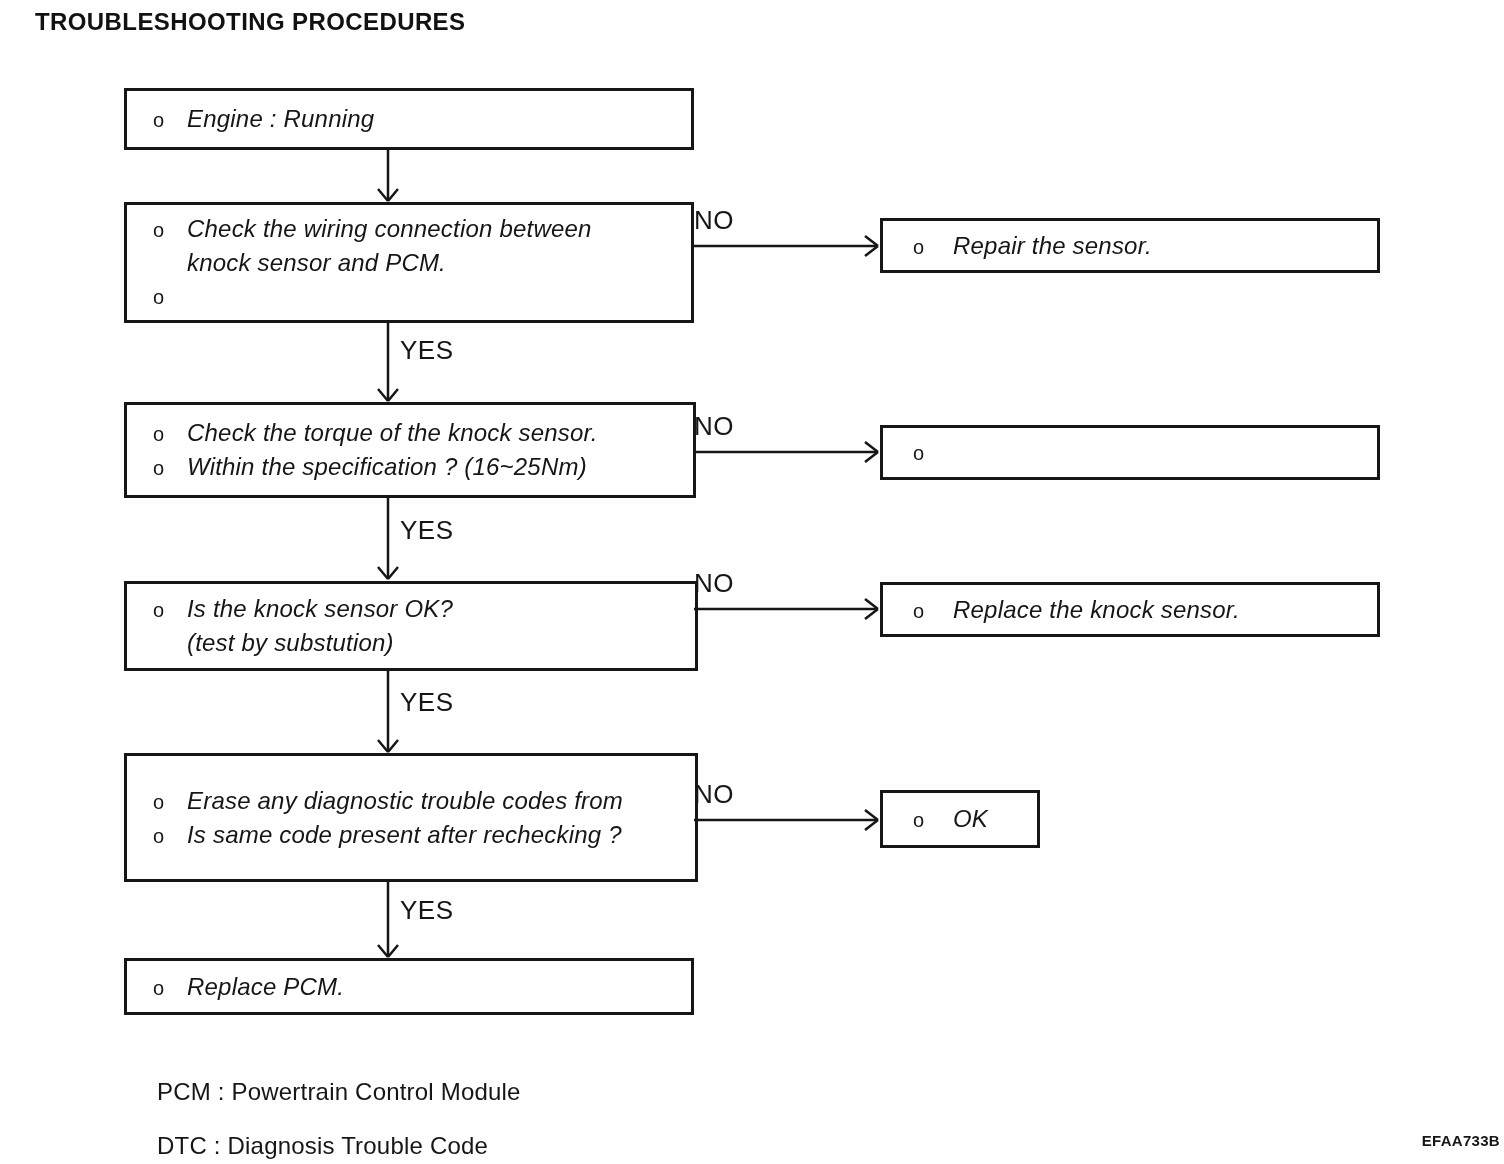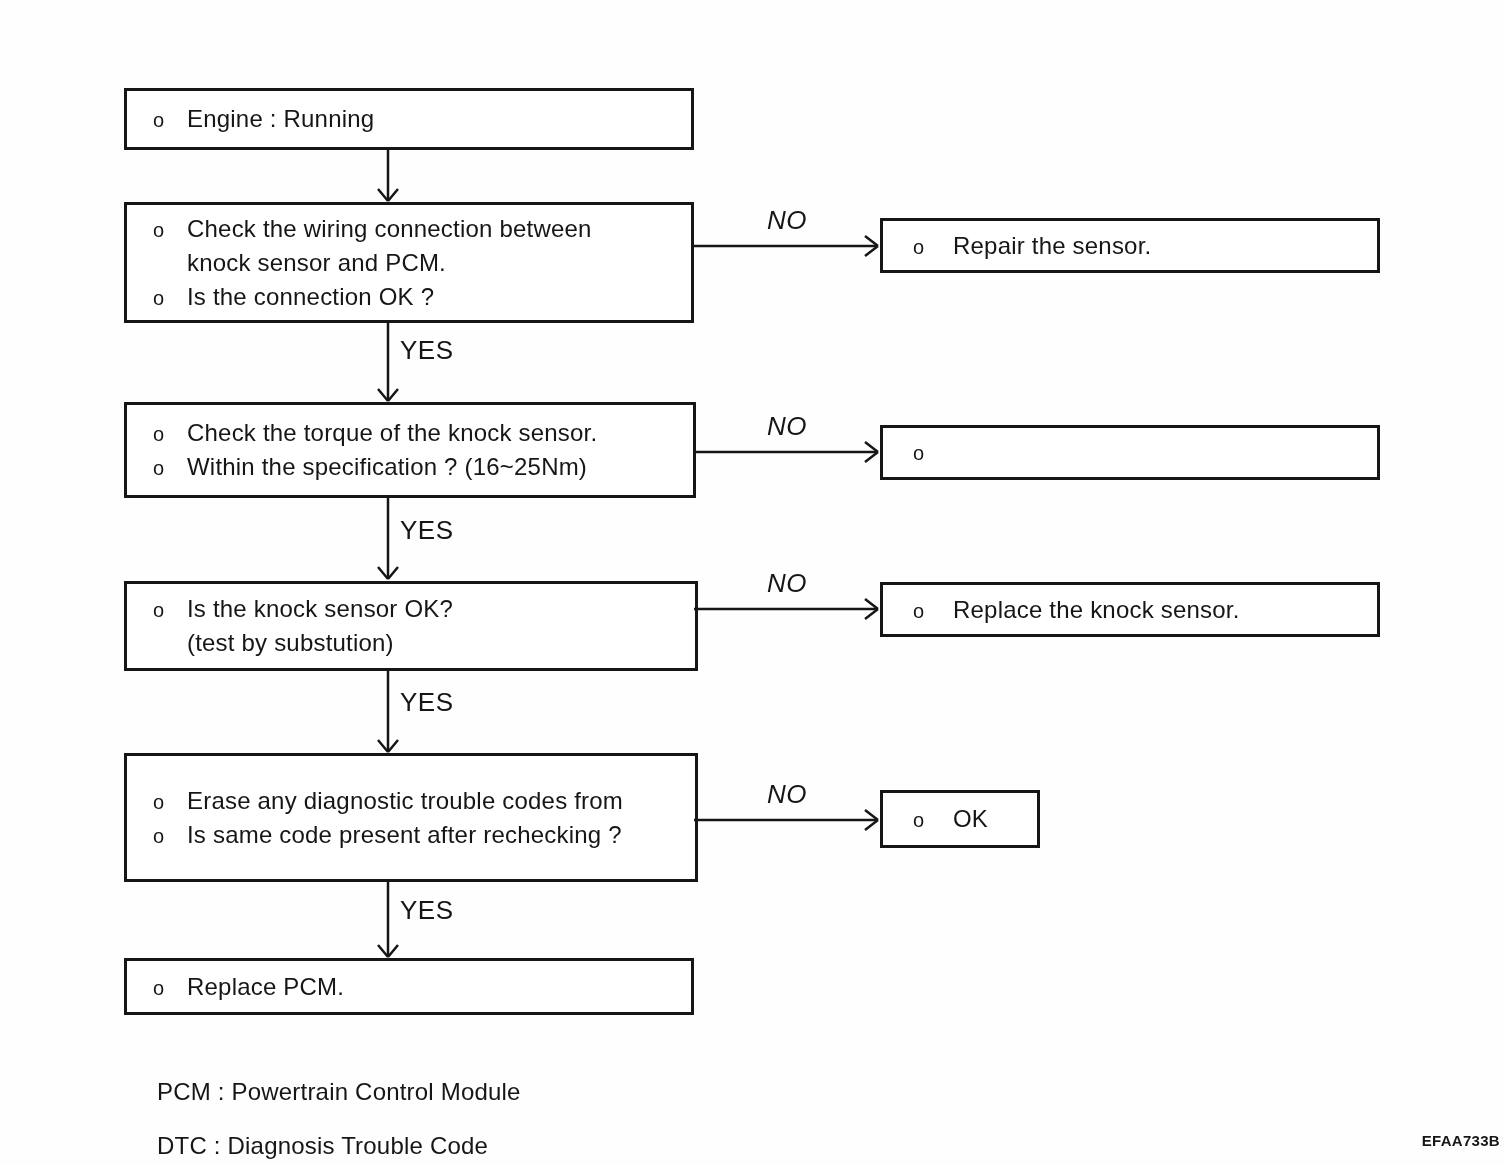--- a/index.html
+++ b/index.html
@@ -40,33 +40,32 @@
     white-space: nowrap;
   }
   .bullet {
     flex: none;
     width: 34px;
     font-size: 20px;
   }
   .txt {
     font-size: 24px;
     letter-spacing: 0.2px;
+    font-style: italic;
   }
   .action { padding-left: 30px; }
   .action .bullet { width: 40px; }
   .flow-label {
     position: absolute;
     font-size: 26px;
     letter-spacing: 0.5px;
     line-height: 28px;
     color: #161616;
   }
   .no-wrap {
-    text-align: center;
-    font-style: italic;
   }
   .arrow { position: absolute; }
   .notes div {
     position: absolute;
     left: 157px;
     font-size: 24px;
     letter-spacing: 0.2px;
     white-space: nowrap;
   }
   .fig-code {
@@ -78,40 +77,40 @@
     font-size: 15px;
     font-weight: bold;
     letter-spacing: 0.3px;
   }
 </style>
 </head>
 <body>
 
 <div class="page">
 
+  <h1 class="title">TROUBLESHOOTING PROCEDURES</h1>
 
   <div class="box" style="left:124px; top:88px; width:570px; height:62px;">
     <div class="line">
       <span class="bullet">o</span>
       <span class="txt">Engine : Running</span>
     </div>
   </div>
 
   <div class="box" style="left:124px; top:202px; width:570px; height:121px;">
     <div class="line">
       <span class="bullet">o</span>
       <span class="txt">Check the wiring connection between</span>
     </div>
     <div class="line">
       <span class="bullet"></span>
       <span class="txt">knock sensor and PCM.</span>
     </div>
     <div class="line">
       <span class="bullet">o</span>
-      <span class="txt">Is the connection OK ?</span>
     </div>
   </div>
 
   <div class="box" style="left:124px; top:402px; width:572px; height:96px;">
     <div class="line">
       <span class="bullet">o</span>
       <span class="txt">Check the torque of the knock sensor.</span>
     </div>
     <div class="line">
       <span class="bullet">o</span>

